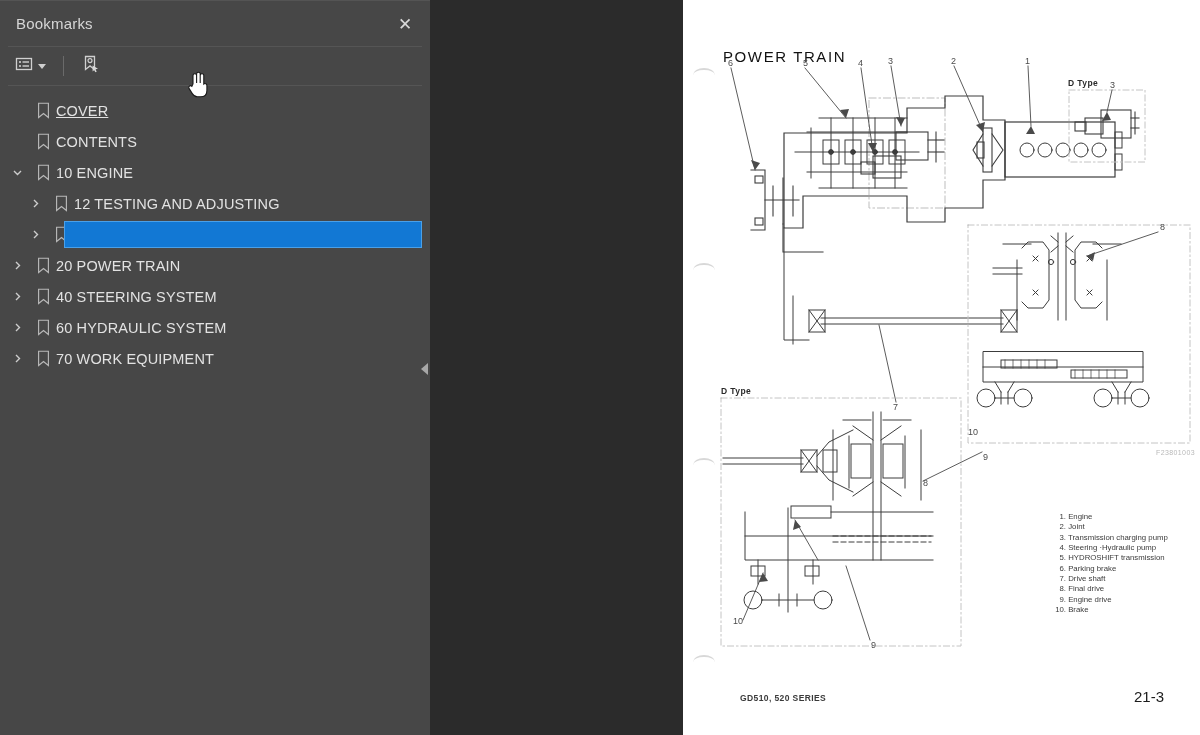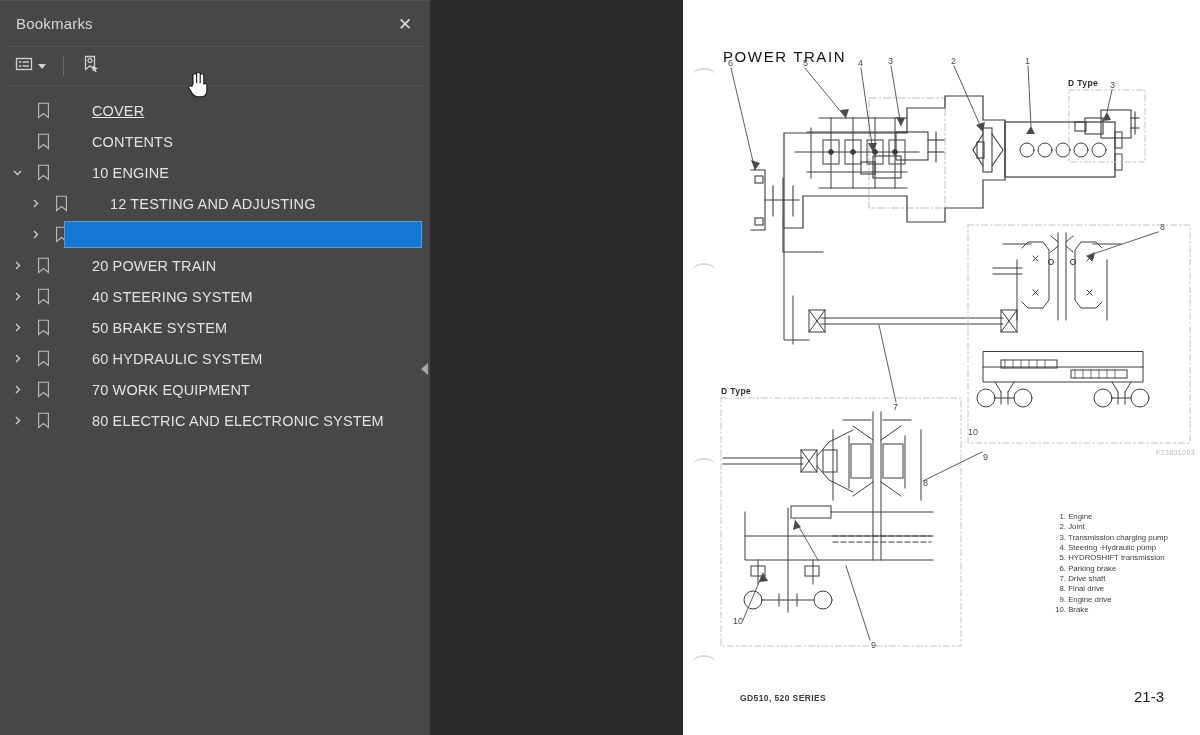--- a/index.html
+++ b/index.html
@@ -73,21 +73,21 @@
     width: 26px; min-width: 26px;
     display: flex; align-items: center; justify-content: center;
     color: #cdcdcd;
   }
   .row .bmk {
     width: 26px; min-width: 26px;
     display: flex; align-items: center; justify-content: center;
   }
   .row .label {
     color: #e2e2e2; font-size: 14.5px; letter-spacing: .15px;
-    white-space: nowrap; padding-right: 8px; margin-left: 36px;
+    white-space: nowrap; padding-right: 8px;
   }
   .row.depth0 { padding-left: 4px; }
   .row.depth1 { padding-left: 22px; }
   .row.link .label { text-decoration: underline; }
   .row.selected .sel-fill {
     position: absolute;
     left: 64px; right: 8px; top: 2px; bottom: 2px;
     background: #1278d4;
     border: 1px solid #4aa0e8;
     z-index: 0;
@@ -283,60 +283,34 @@
           <span class="twisty">
             <svg width="11" height="11" viewBox="0 0 11 11">
               <path d="M4 2 L7.5 5.5 L4 9" fill="none" stroke="#cdcdcd" stroke-width="1.4"></path>
             </svg>
           </span>
           <span class="bmk">
             <svg width="13" height="17" viewBox="0 0 13 17">
               <path d="M1.6 1.2 h9.8 v14.3 l-4.9 -4 l-4.9 4 z" fill="none" stroke="#b9b9b9" stroke-width="1.15"></path>
             </svg>
           </span>
-          <span class="label">50 BRAKE SYSTEM</span>
+          <span class="label">60 HYDRAULIC SYSTEM</span>
         </div>
         <div class="row depth0">
           <span class="twisty">
             <svg width="11" height="11" viewBox="0 0 11 11">
               <path d="M4 2 L7.5 5.5 L4 9" fill="none" stroke="#cdcdcd" stroke-width="1.4"></path>
             </svg>
           </span>
           <span class="bmk">
             <svg width="13" height="17" viewBox="0 0 13 17">
               <path d="M1.6 1.2 h9.8 v14.3 l-4.9 -4 l-4.9 4 z" fill="none" stroke="#b9b9b9" stroke-width="1.15"></path>
             </svg>
           </span>
-          <span class="label">60 HYDRAULIC SYSTEM</span>
-        </div>
-        <div class="row depth0">
-          <span class="twisty">
-            <svg width="11" height="11" viewBox="0 0 11 11">
-              <path d="M4 2 L7.5 5.5 L4 9" fill="none" stroke="#cdcdcd" stroke-width="1.4"></path>
-            </svg>
-          </span>
-          <span class="bmk">
-            <svg width="13" height="17" viewBox="0 0 13 17">
-              <path d="M1.6 1.2 h9.8 v14.3 l-4.9 -4 l-4.9 4 z" fill="none" stroke="#b9b9b9" stroke-width="1.15"></path>
-            </svg>
-          </span>
           <span class="label">70 WORK EQUIPMENT</span>
-        </div>
-        <div class="row depth0">
-          <span class="twisty">
-            <svg width="11" height="11" viewBox="0 0 11 11">
-              <path d="M4 2 L7.5 5.5 L4 9" fill="none" stroke="#cdcdcd" stroke-width="1.4"></path>
-            </svg>
-          </span>
-          <span class="bmk">
-            <svg width="13" height="17" viewBox="0 0 13 17">
-              <path d="M1.6 1.2 h9.8 v14.3 l-4.9 -4 l-4.9 4 z" fill="none" stroke="#b9b9b9" stroke-width="1.15"></path>
-            </svg>
-          </span>
-          <span class="label">80 ELECTRIC AND ELECTRONIC SYSTEM</span>
         </div>
       </div>
 
     <div class="collapse-handle">
       <span class="tri-left"></span>
     </div>
   </div>
 
   <div class="viewer">
     <div class="page">

